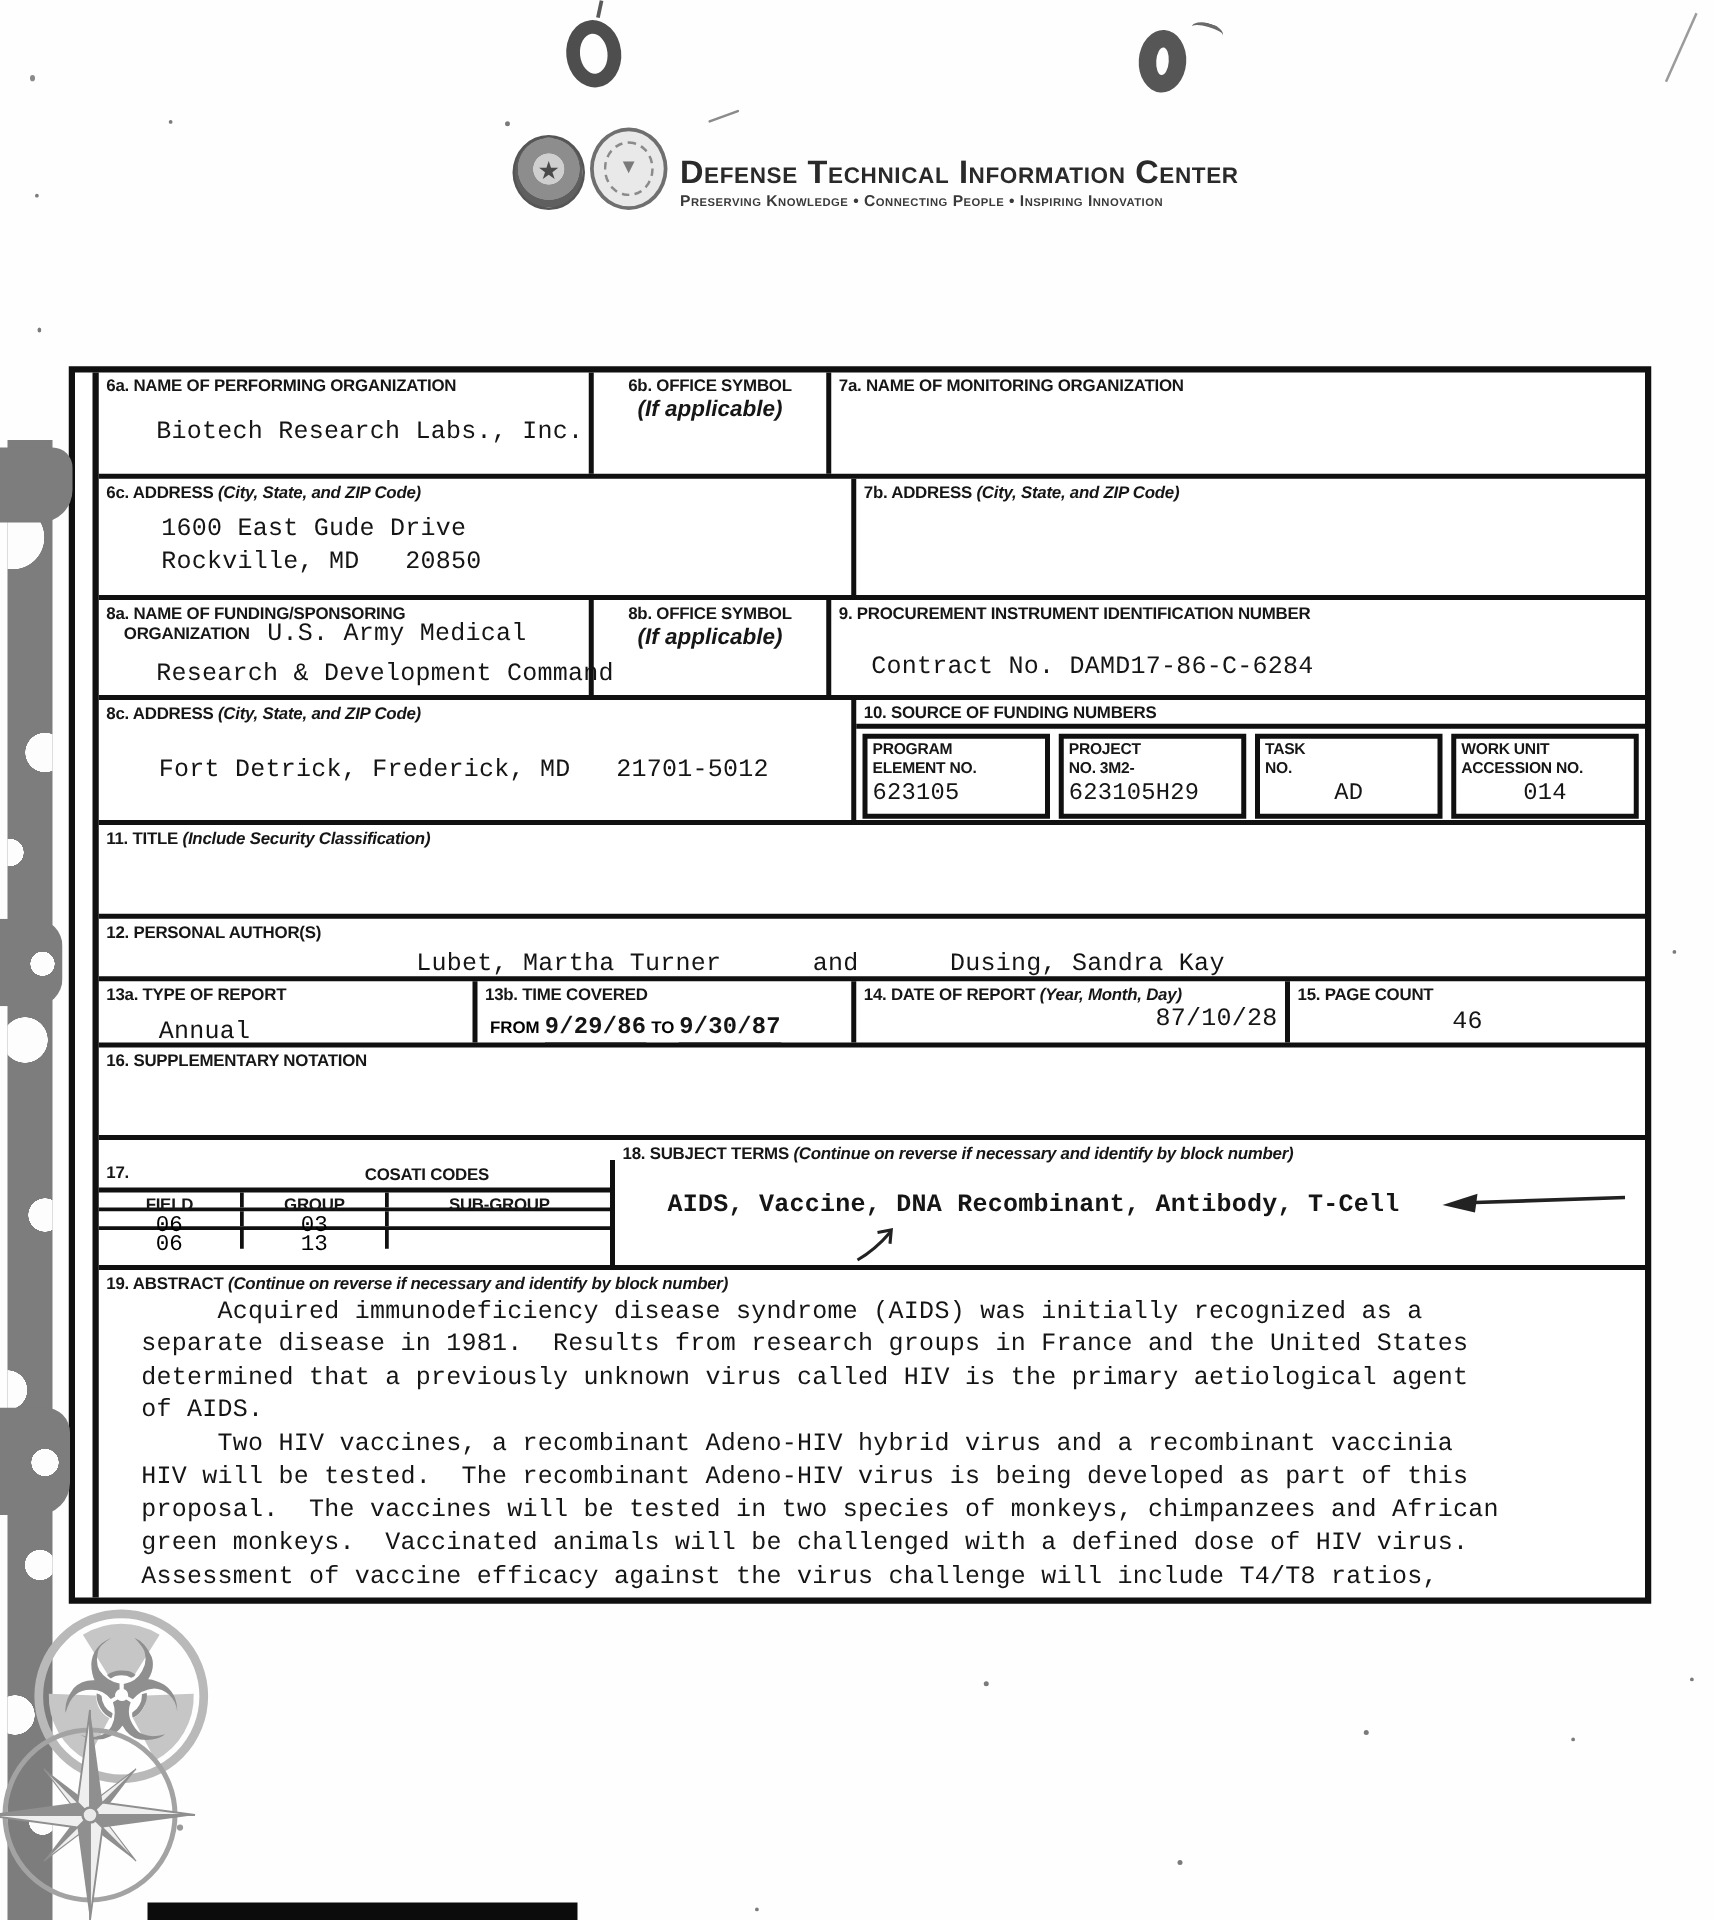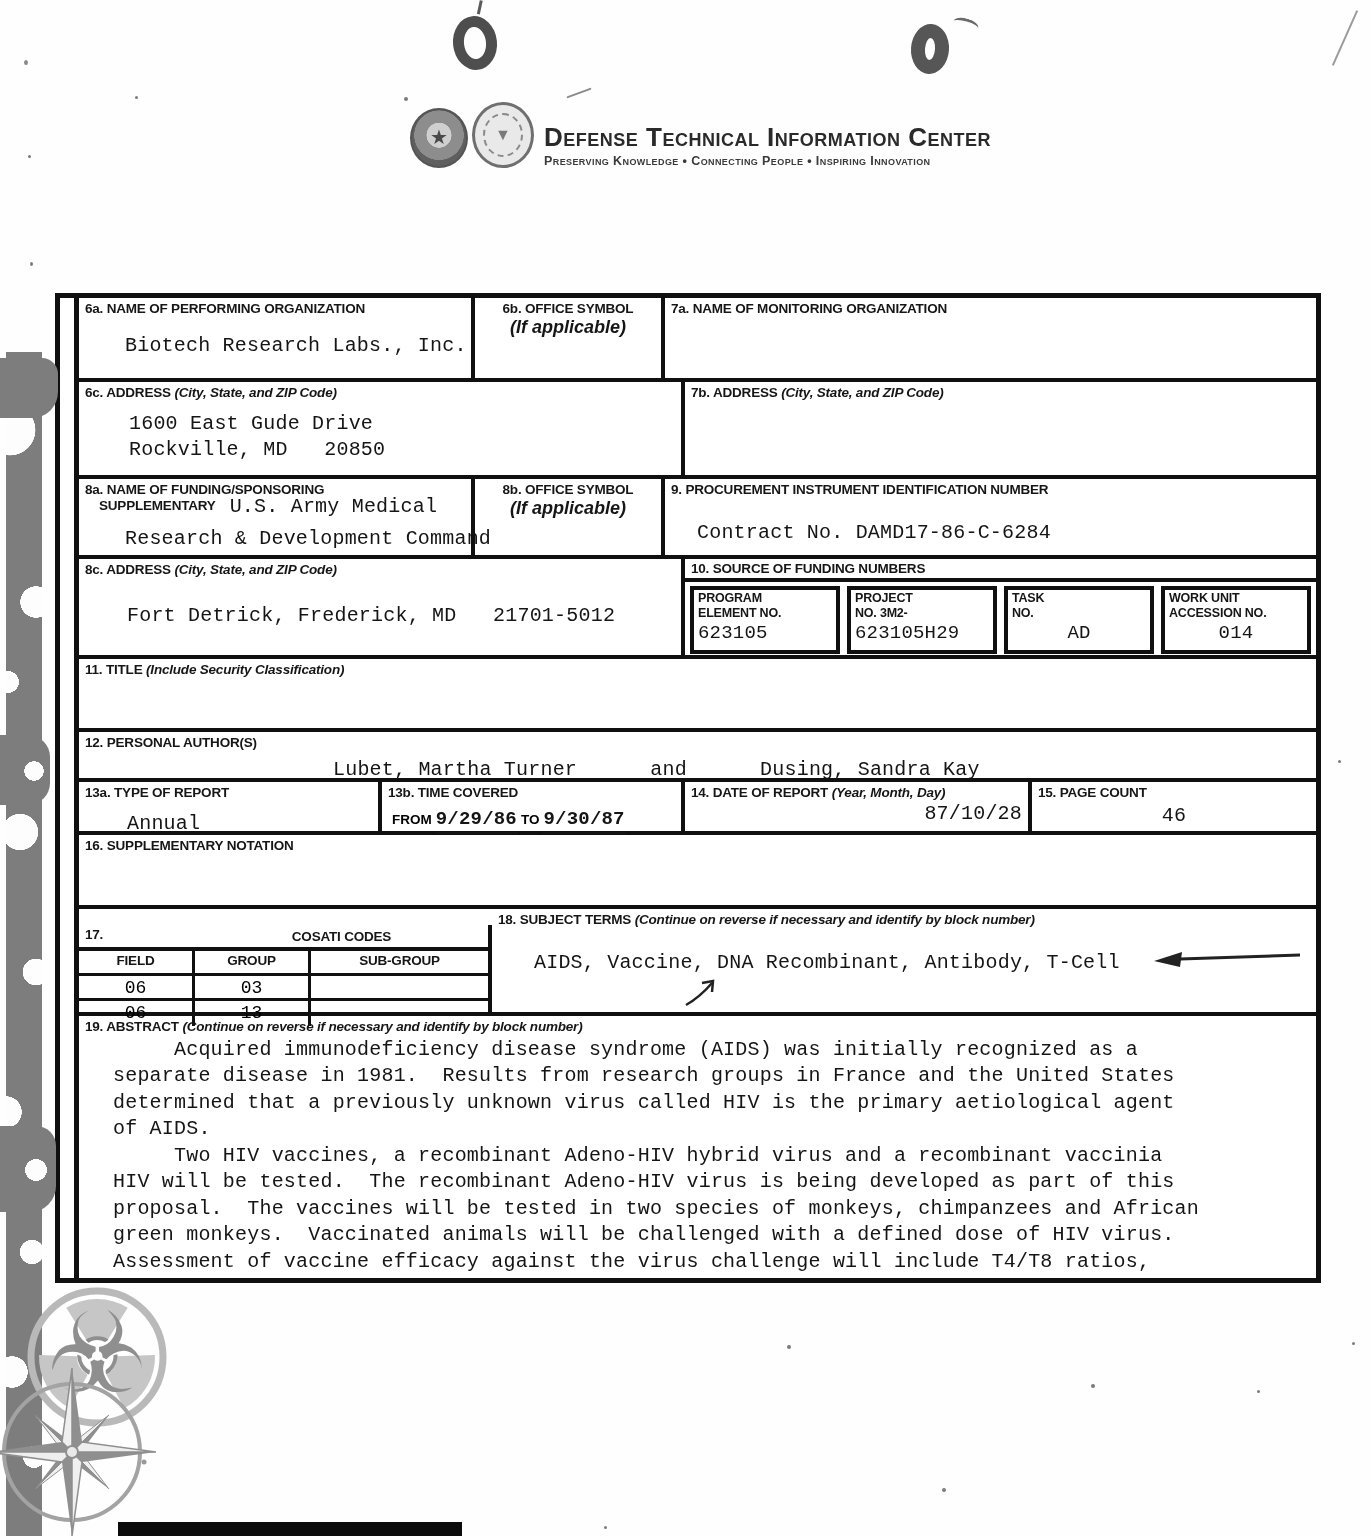--- a/index.html
+++ b/index.html
@@ -101,28 +101,28 @@
   .tc-line .typed { font-size:19px; border-bottom:2px solid #151515; margin:0 4px; }
   .val-13a { margin:10px 0 0 42px; }
   .val-14 { text-align:right; margin-top:0; }
   .val-15 { text-align:center; margin-top:2px; }
 
   
   .cosati-head { display:flex; border-bottom:4px solid #101010; height:26px; }
   .cosati-head .num { width:116px; padding:2px 6px; border-right:0; }
   .cosati-head .cap { flex:1; text-align:center; padding-top:4px; }
   .cos-grid { display:flex; flex-direction:column; }
-  .cos-row { display:flex; border-bottom:3px solid #101010; height:25px; }
+  .cos-row { display:flex; border-bottom:3px solid #101010; height:15px; }
   .cos-row:last-child { border-bottom:none; }
   .cos-c { border-right:3px solid #101010; text-align:center; padding-top:2px; }
   .cos-c:last-child { border-right:none; }
   .cos-f { width:116px; } .cos-g { width:116px; } .cos-s { flex:1; }
   .cos-v { font-family:"Liberation Mono","DejaVu Sans Mono",monospace; font-size:18px; }
 
-  .subject-terms { margin:22px 0 0 36px; }
+  .subject-terms { margin:22px 0 0 36px;font-weight:bold; }
   .arrow-svg { position:absolute; right:14px; top:40px; }
   .arrow2-svg { position:absolute; left:190px; top:66px; }
 
   .abstract-lines { margin:2px 0 0 28px; }
   .abstract-lines .typed { line-height:26.5px; font-size:20px; }
 </style>
 </head>
 <body>
 
 <div class="page">
@@ -167,21 +167,21 @@
         </div>
         <div class="cell w-7b">
           <div class="lbl"><span>7b.  ADDRESS</span> <i>(City, State, and ZIP Code)</i></div>
         </div>
       </div>
 
       <div class="row r3">
         <div class="cell w-6a">
           <div class="lbl">8a. NAME OF FUNDING/SPONSORING</div>
           <div class="inline8a">
-            <div class="lbl" style="margin-left:14px">SUPPLEMENTARY</div>
+            <div class="lbl" style="margin-left:14px">ORGANIZATION</div>
             <div class="typed">U.S. Army Medical</div>
           </div>
           <div class="typed val-8a-2">Research &amp; Development Command</div>
         </div>
         <div class="cell w-6b">
           <div class="lbl ctr">8b. OFFICE SYMBOL</div>
           <div class="sublbl">(If applicable)</div>
         </div>
         <div class="cell w-7a">
           <div class="lbl">9. PROCUREMENT INSTRUMENT IDENTIFICATION NUMBER</div>

